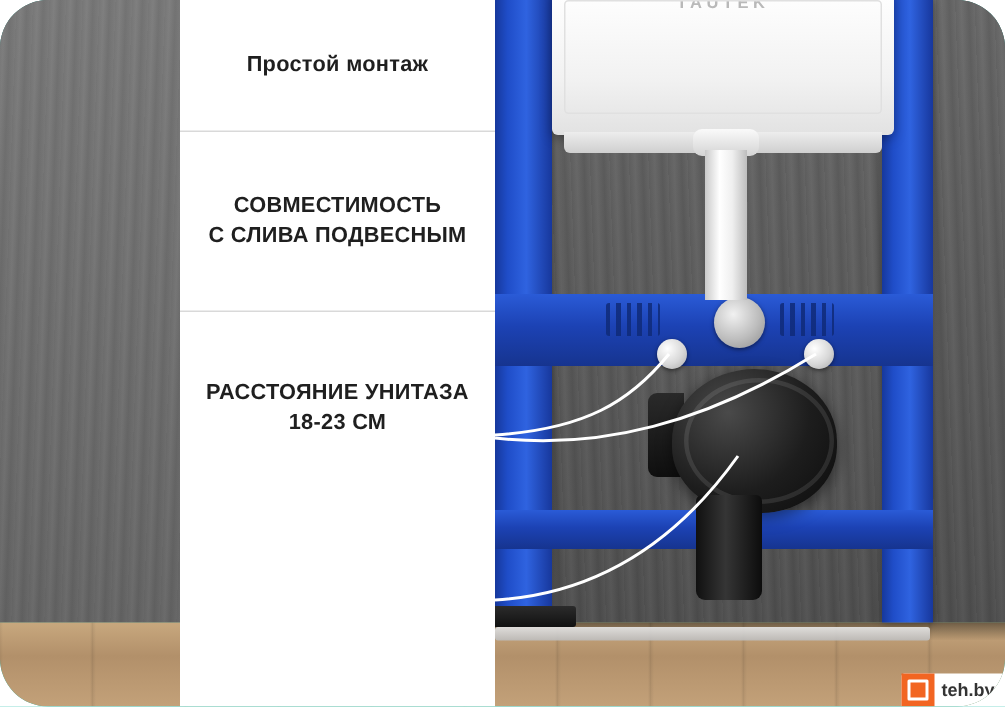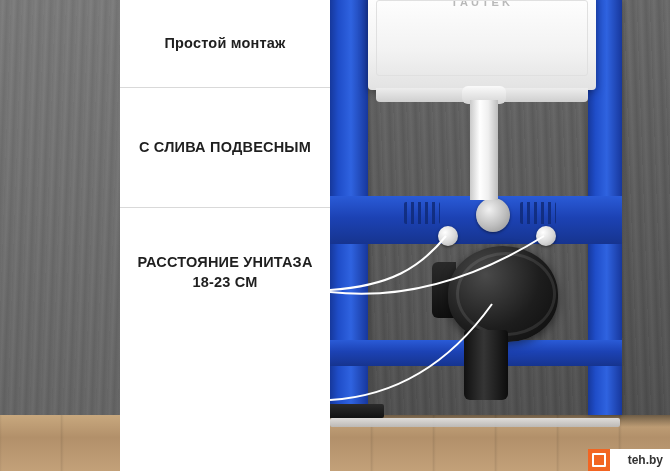--- a/index.html
+++ b/index.html
@@ -9,20 +9,21 @@
   }
   body {
     font-family: "Liberation Sans", sans-serif;
   }
   .stage {
     position: relative;
     width: 670px;
     height: 471px;
     overflow: hidden;
     background: #14b8a6;
+    border-radius: 32px;
   }
 
   
   .photo {
     position: absolute;
     inset: 0;
   }
   .wall-left {
     position: absolute;
     left: 0; top: 0;
@@ -266,21 +267,21 @@
   }
   .wm-mark-inner {
     width: 10px; height: 10px;
     border: 2px solid #ffffff;
     border-radius: 1px;
   }
   .wm-text {
     font-size: 12px;
     font-weight: bold;
     color: #333;
-    padding: 0 7px 0 18px;
+    padding: 0 7px 0 5px;
   }
 </style>
 </head>
 <body>
 
 <div class="stage">
 
   <div class="photo">
     <div class="wall-left"></div>
     <div class="wall-right"></div>
@@ -327,20 +328,21 @@
   <div class="panel">
 
     <div class="panel-row r1">
       <div>
         <span>Простой монтаж</span>
       </div>
     </div>
 
     <div class="panel-row r2">
       <div>
+        <span>СОВМЕСТИМОСТЬ</span>
         <span>С СЛИВА ПОДВЕСНЫМ</span>
       </div>
     </div>
 
     <div class="panel-row r3">
       <div>
         <span>РАССТОЯНИЕ УНИТАЗА</span>
         <span>18-23 СМ</span>
       </div>
     </div>

